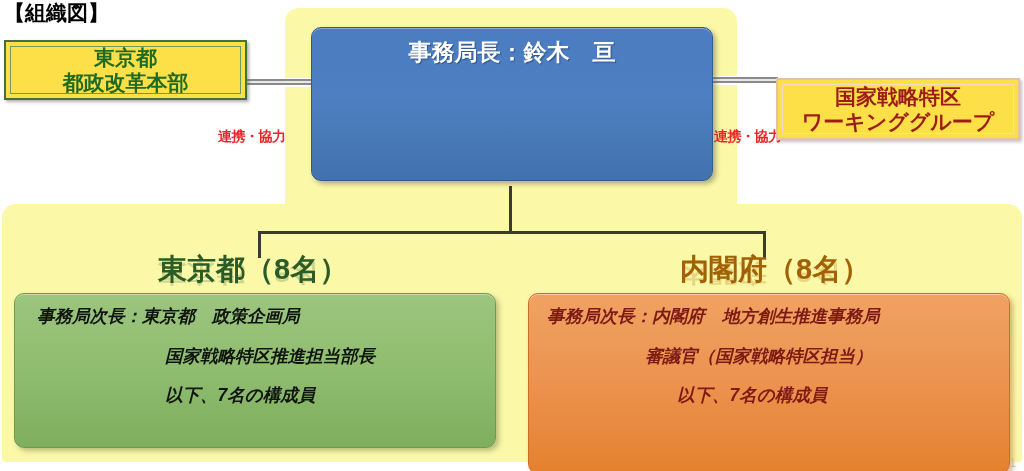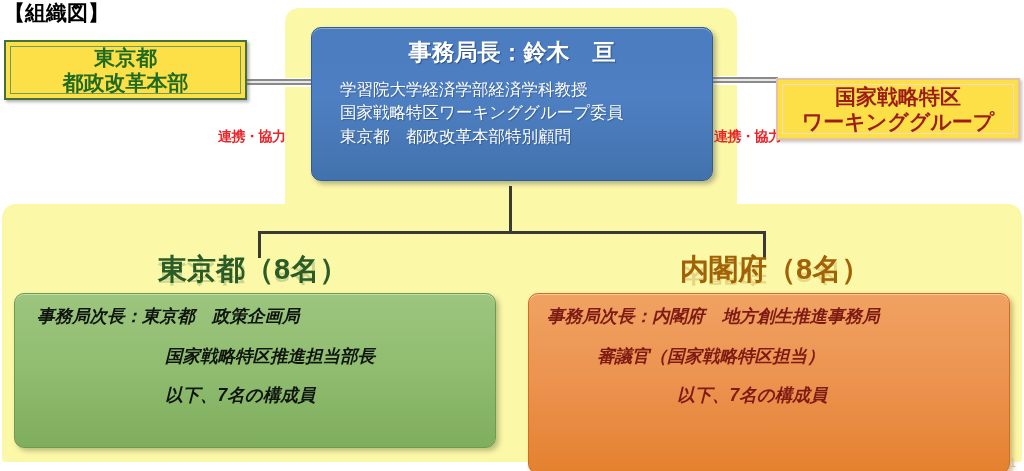--- a/index.html
+++ b/index.html
@@ -240,21 +240,21 @@
   }
   .box-members-cab {
     left: 528px; top: 293px; width: 482px; height: 181px;
     border: 1px solid #cc6e24;
     background: linear-gradient(to bottom, #f0a262 0%, #ec9350 48%, #e4812f 100%);
     box-shadow: 3px 3px 5px rgba(150,100,50,0.45),
                 inset 0 1px 0 rgba(255,255,255,0.4);
     color: #7e1a14;
   }
   .box-members-cab .line.l1 { padding-left: 18px; }
-  .box-members-cab .line.l2 { padding-left: 68px; }
+  .box-members-cab .line.l2 { padding-left: 116px; }
   .box-members-cab .line.l3 { padding-left: 148px; }
 
   
   .page-number {
     position: absolute;
     right: 8px;
     bottom: 1px;
     font-size: 12px;
     color: #cbbf8f;
   }
@@ -281,25 +281,20 @@
   <div class="link-label link-label-right">連携・協力</div>
 
   <div class="frame-box box-tokyo">
     <div class="inner"></div>
     <div class="txt">東京都</div>
     <div class="txt">都政改革本部</div>
   </div>
 
   <div class="box-chief">
     <div class="chief-name">事務局長：鈴木　亘</div>
-    <div class="chief-lines">
-      <div>学習院大学経済学部経済学科教授</div>
-      <div>国家戦略特区ワーキンググループ委員</div>
-      <div>東京都　都政改革本部特別顧問</div>
-    </div>
   </div>
 
   <div class="frame-box box-wg">
     <div class="inner"></div>
     <div class="txt">国家戦略特区</div>
     <div class="txt">ワーキンググループ</div>
   </div>
 
   <div class="group-heading heading-tokyo">
     <span>東京都（8名）</span>

